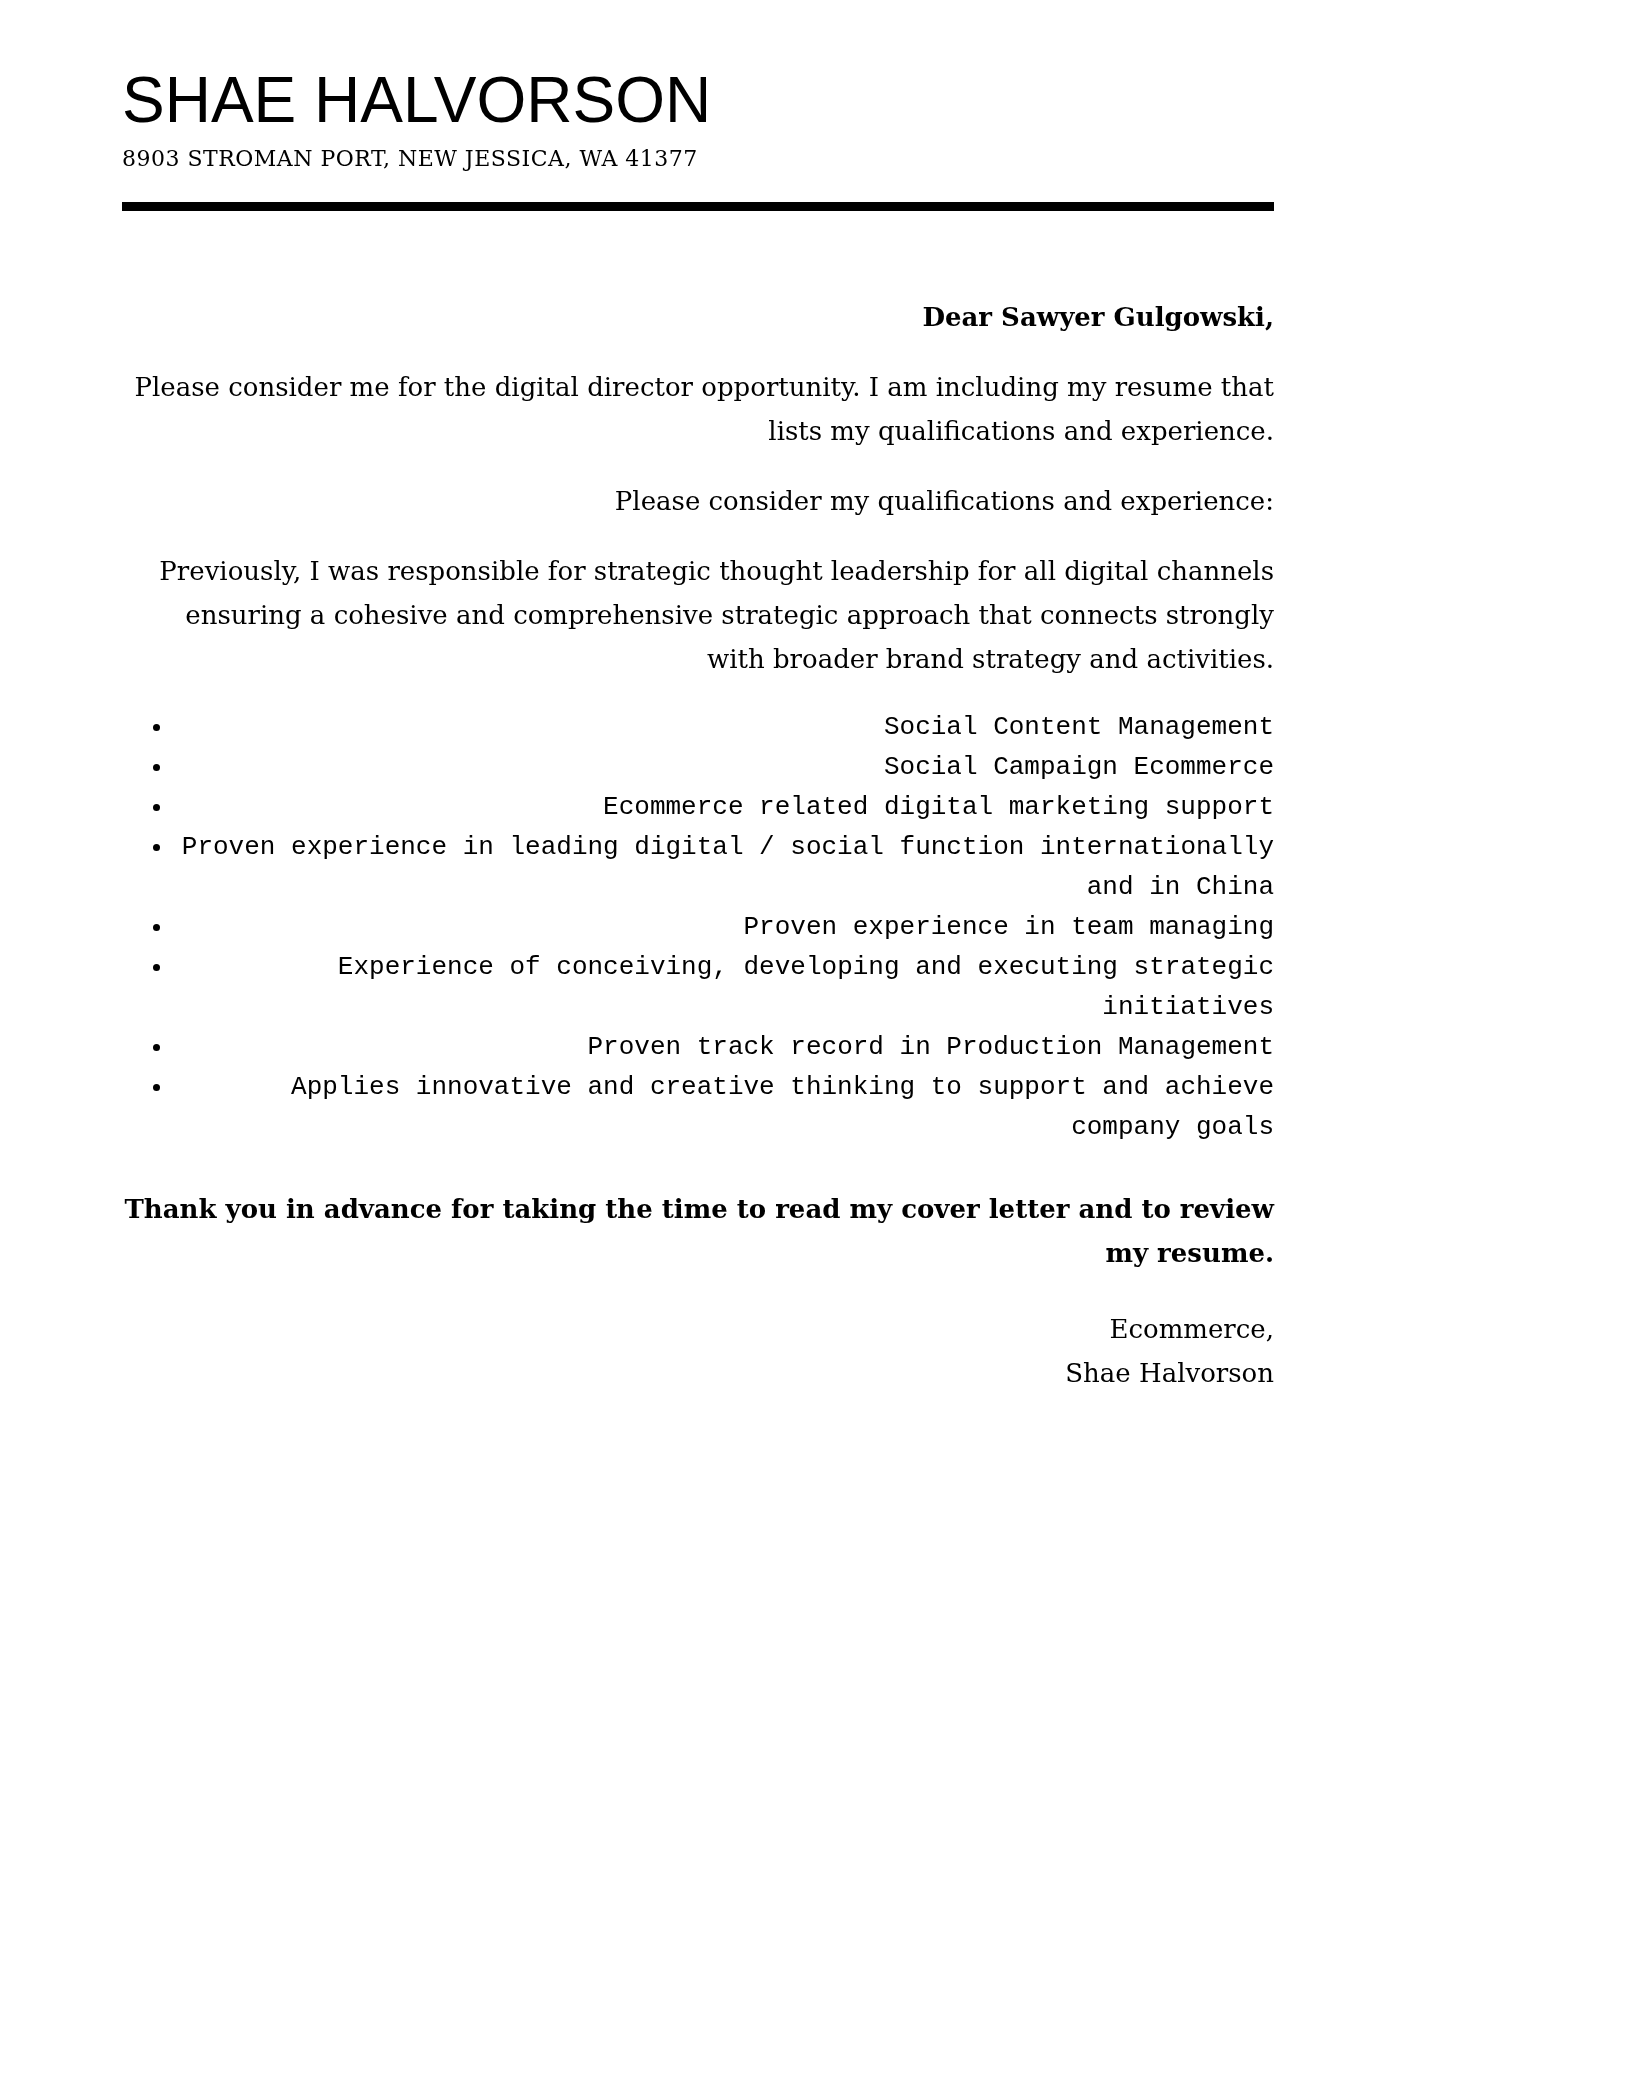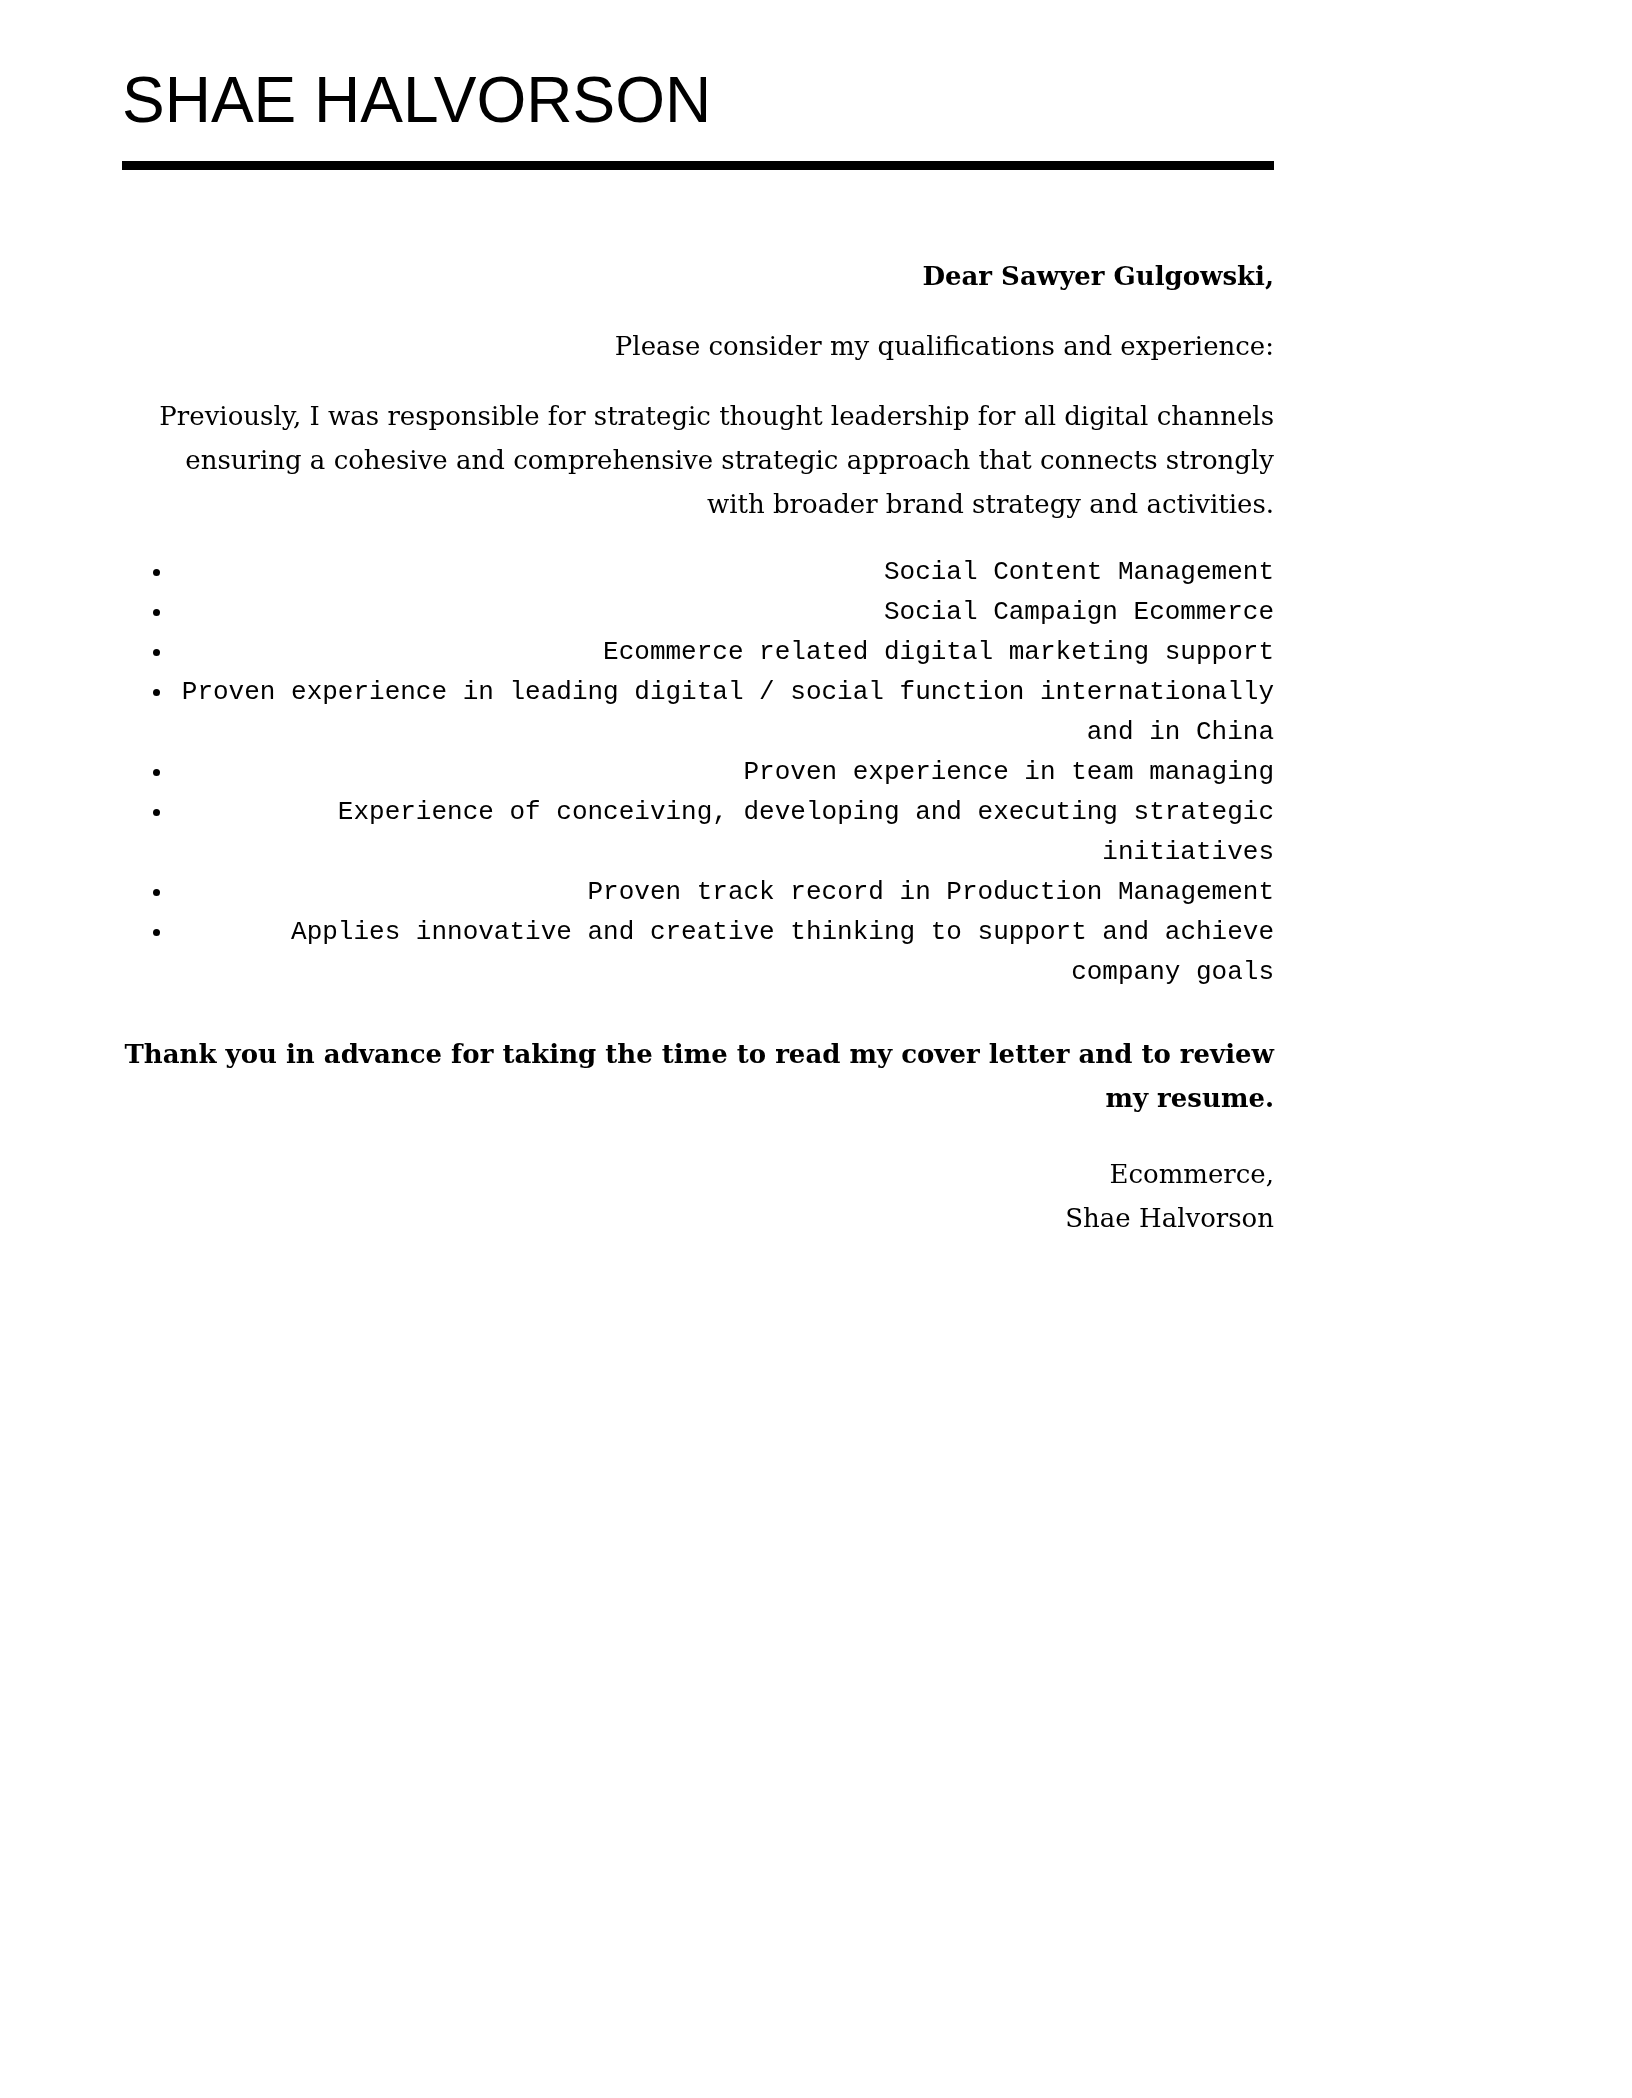--- a/index.html
+++ b/index.html
@@ -65,27 +65,29 @@
     margin-bottom: 32px;
   }
   .signoff { line-height: 44px; margin-bottom: 0; }
 </style>
 </head>
 <body>
 
 <div class="page">
   <header>
     <h1 class="name">SHAE HALVORSON</h1>
+    <div class="address">8903 STROMAN PORT, NEW JESSICA, WA 41377</div>
   </header>
 
   <div class="rule"></div>
 
   <main>
     <p class="salutation">Dear Sawyer Gulgowski,</p>
 
+    <p>Please consider me for the digital director opportunity. I am including my resume that lists my qualifications and experience.</p>
 
     <p>Please consider my qualifications and experience:</p>
 
     <p>Previously, I was responsible for strategic thought leadership for all digital channels ensuring a cohesive and comprehensive strategic approach that connects strongly with broader brand strategy and activities.</p>
 
     <ul class="quals">
       <li>Social Content Management</li>
       <li>Social Campaign Ecommerce</li>
       <li>Ecommerce related digital marketing support</li>
       <li>Proven experience in leading digital / social function internationally and in China</li>

